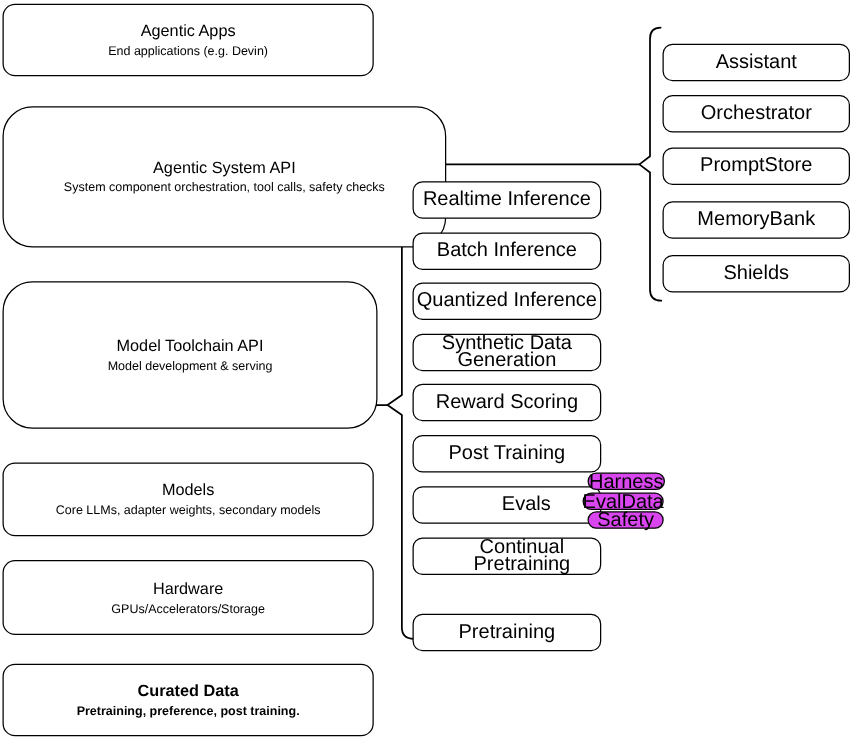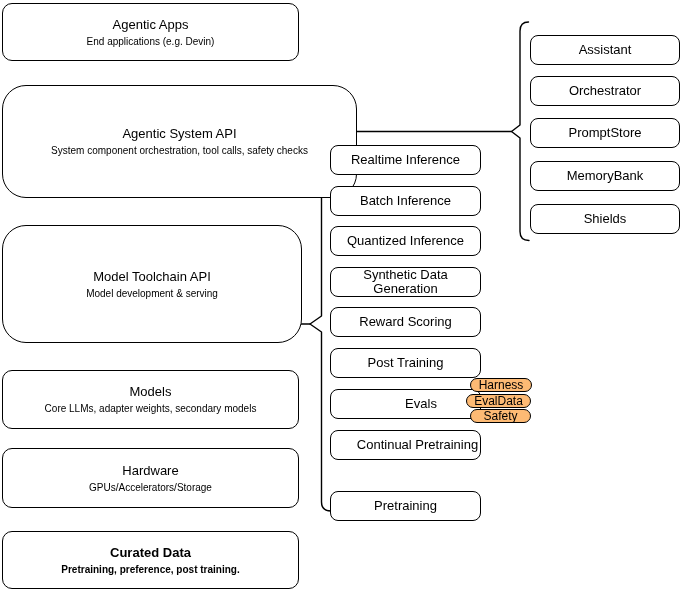--- a/index.html
+++ b/index.html
@@ -17,26 +17,26 @@
     box-sizing:border-box;
     border:1.4px solid #000;
     border-radius:10px;
     background:#fff;
     display:flex;flex-direction:column;
     align-items:center;justify-content:center;
     text-align:center;
   }
   .layer .title{font-size:13px;line-height:15px;}
   .layer .sub{font-size:10px;line-height:12px;margin-top:4px;}
-  .chip{font-size:13px;line-height:14px;border-radius:8px;}
+  .chip{font-size:16px;line-height:14px;border-radius:8px;}
   .pill{
     position:absolute;box-sizing:border-box;
-    border:1.3px solid #000;border-radius:9px;background:#fdba74;
+    border:1.3px solid #000;border-radius:9px;background:#d946ef;
     display:flex;align-items:center;justify-content:center;
-    font-size:12px;line-height:11px;z-index:3;
+    font-size:16px;line-height:11px;z-index:3;
   }
   
   .l0{left:2px;top:3px;width:297px;height:58px;justify-content:center;}
   .l1{left:2px;top:85px;width:355px;height:113px;border-radius:24px;}
   .l2{left:2px;top:225px;width:300px;height:118px;border-radius:24px;text-align:right;}
   .l3{left:2px;top:370px;width:297px;height:59px;}
   .l4{left:2px;top:448px;width:297px;height:60px;}
   .l5{left:2px;top:531px;width:297px;height:58px;font-weight:bold;}
   
   .mcol{left:330px;width:151px;height:30px;}

